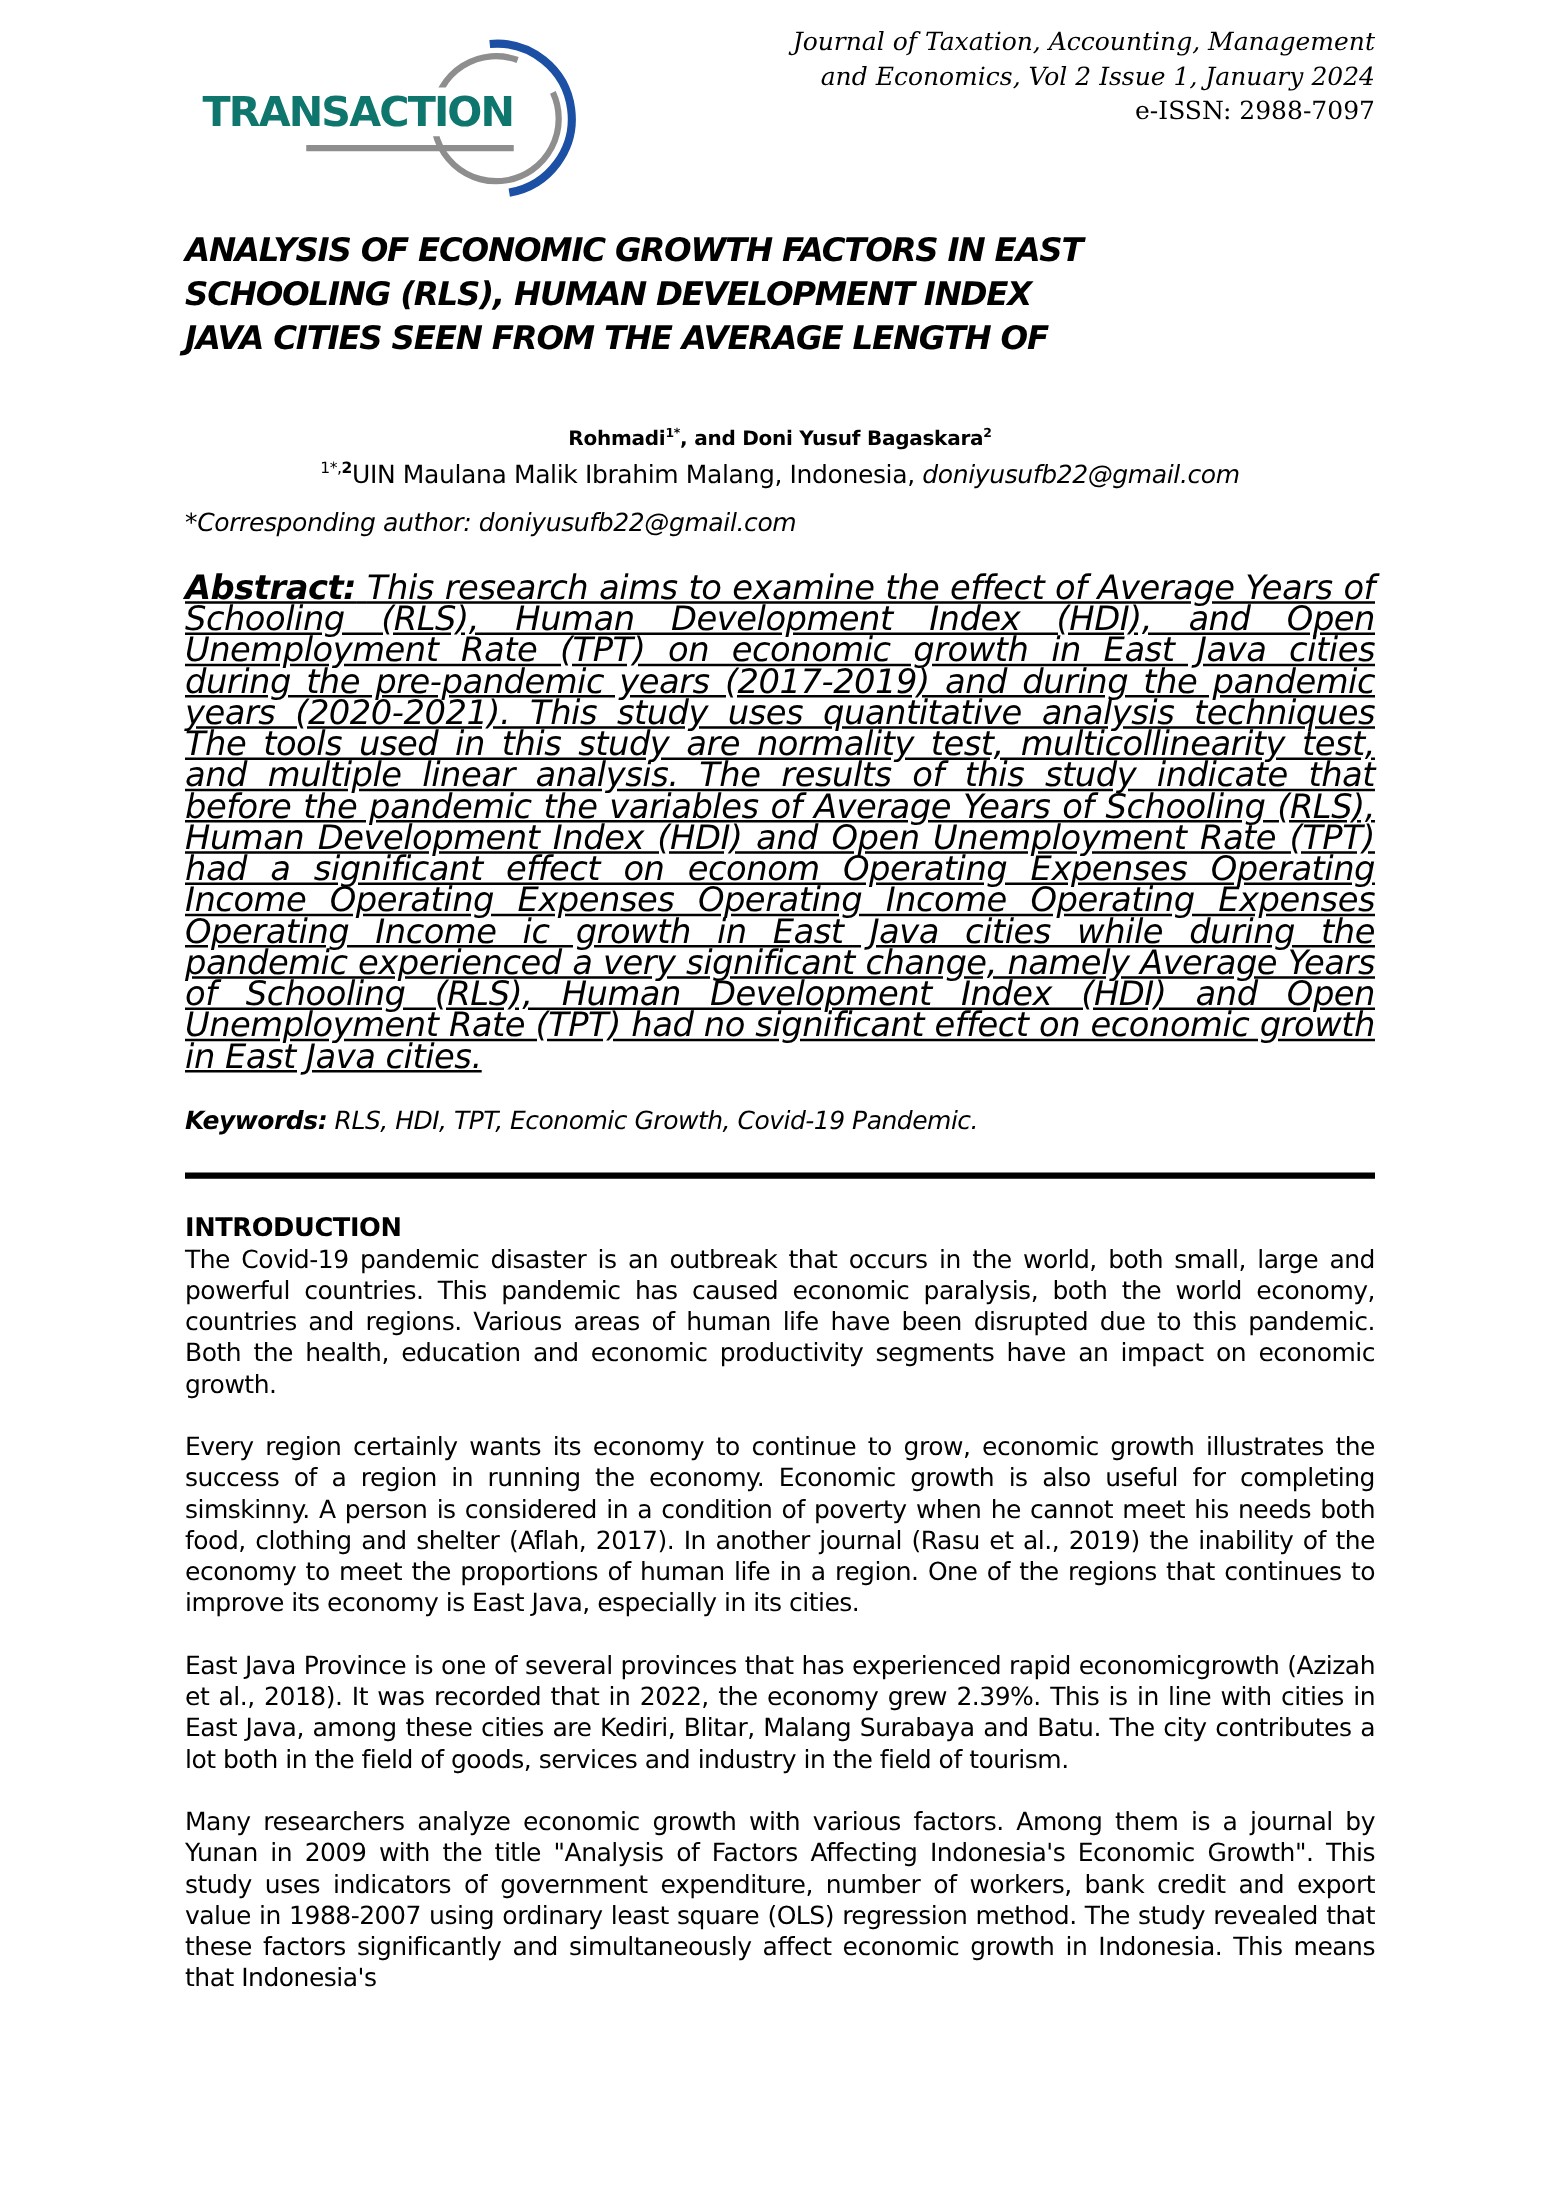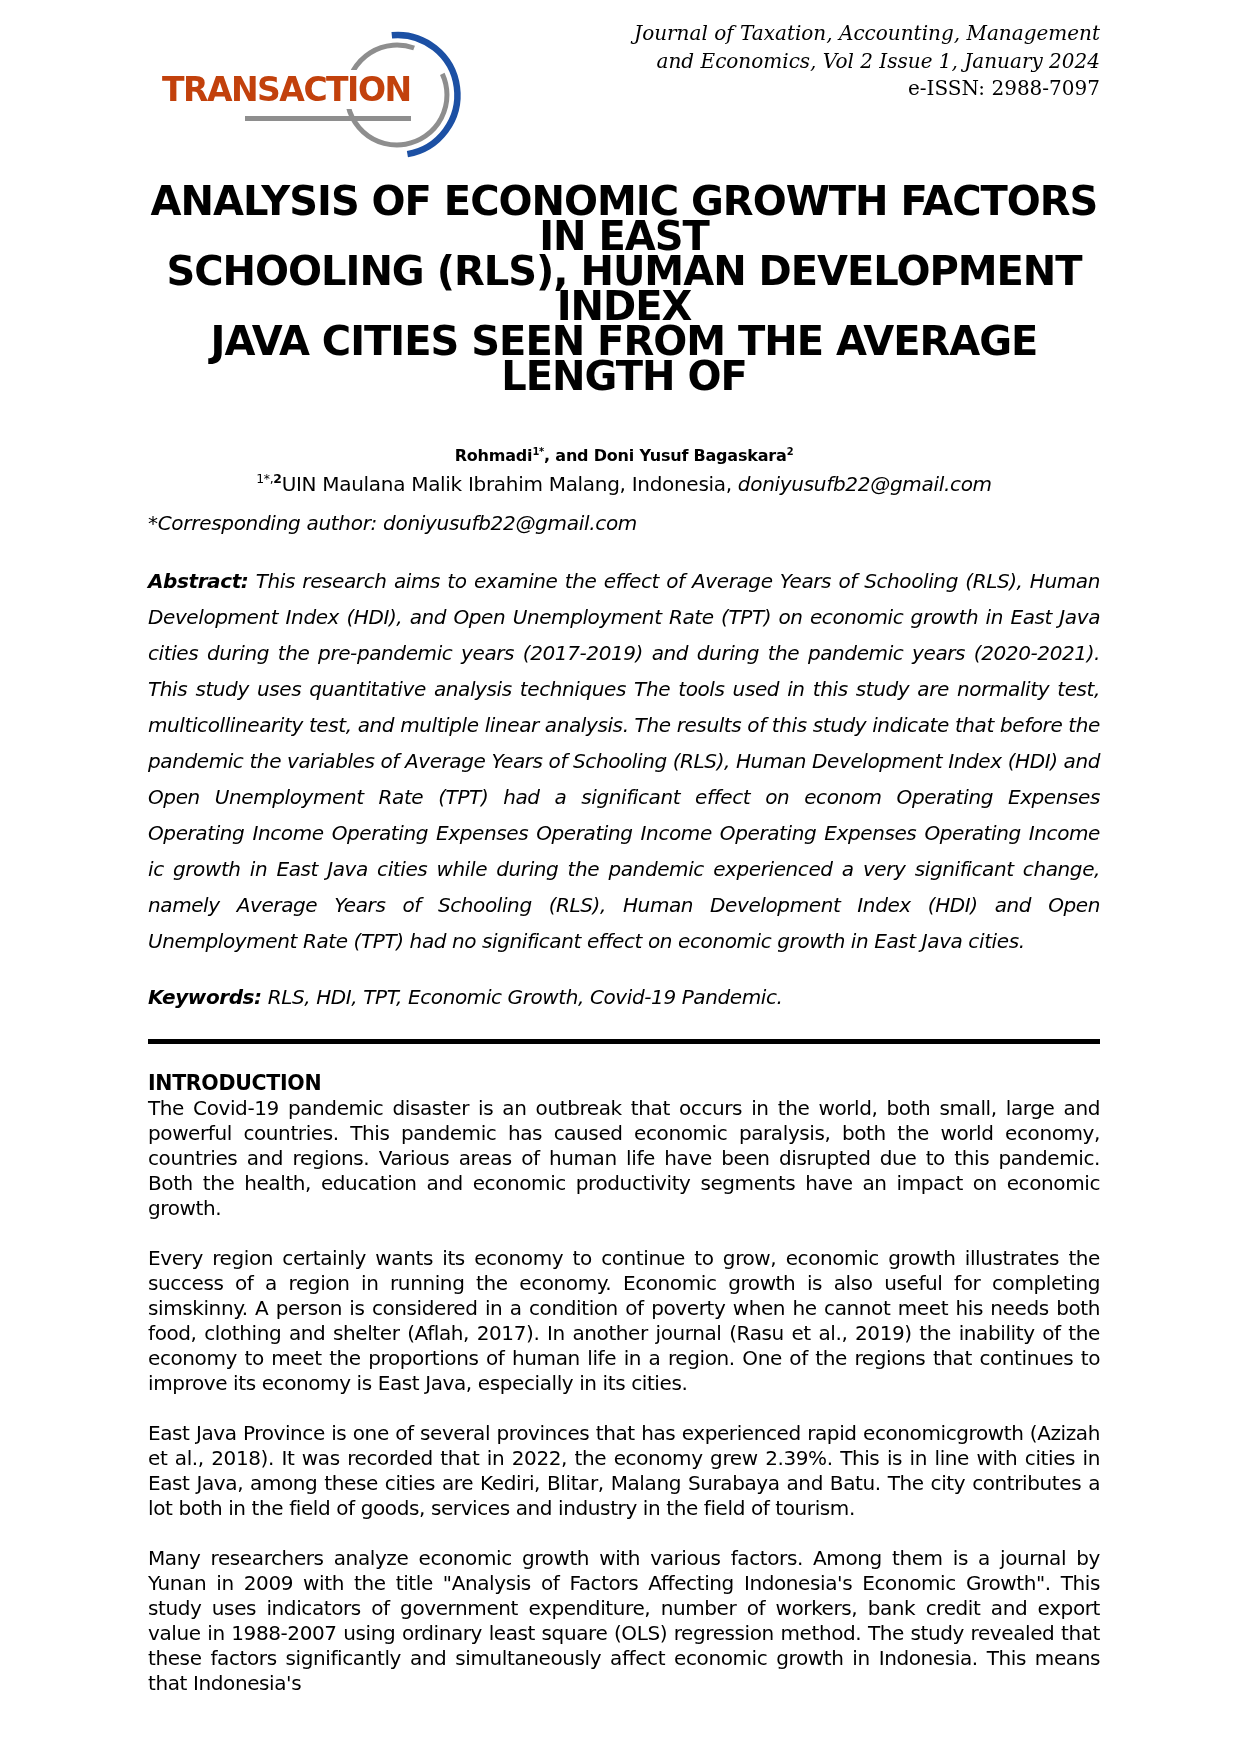--- a/index.html
+++ b/index.html
@@ -14,57 +14,58 @@
     color: #000;
     font-family: "DejaVu Sans", sans-serif;
   }
 
   
   .header { position: relative; height: 172px; }
   .logo-mark { position: absolute; left: 182px; top: 25px; z-index: 0; }
   .logo-text {
     position: absolute; left: 14px; top: 70px; z-index: 2;
     font-size: 33px; font-weight: bold; letter-spacing: -1.5px;
-    color: #c2410c; background: #ffffff; padding-right: 2px;
+    color: #0f766e; background: #ffffff; padding-right: 2px;
   }
   .logo-underline {
     position: absolute; left: 97px; top: 116px; z-index: 2;
     width: 166px; height: 5px; background: #8e8e8e;
   }
   .journal-info {
     position: absolute; right: 0; top: 20px; z-index: 3;
     text-align: right;
     font-family: "DejaVu Serif", serif;
     font-size: 20px; line-height: 27.5px;
   }
   .journal-info .journal-line:nth-child(-n+2) { font-style: italic; }
 
   
   .title {
     margin: 12px 0 0 0;
-    text-align: center;
-    font-size: 40px; font-weight: bold; line-height: 35px;
+    font-size: 26px; font-weight: bold; line-height: 35px;
     letter-spacing: -1px;
+    font-style: italic;
   }
   .authors {
     margin-top: 52px; text-align: center;
     font-size: 16px; font-weight: bold; letter-spacing: -0.2px;
   }
   .affiliation { margin-top: 7px; text-align: center; font-size: 20px; letter-spacing: -0.3px; }
   .affiliation .email { font-style: italic; margin-top: 40px; }
   .corresponding { margin-top: 15px; font-size: 20px; font-style: italic; letter-spacing: -0.3px; }
   sup { font-size: 0.62em; line-height: 0; }
   .sup-bold { font-weight: bold; }
 
   
   .abstract {
     margin: 28px 0 0 0;
     text-align: justify;
-    font-size: 20px; line-height: 36px; font-style: italic;
+    font-size: 27px; line-height: 25px; font-style: italic;
     letter-spacing: -0.4px;
+    text-decoration: underline;
   }
   .abstract-label, .keywords-label { font-weight: bold; font-style: italic; }
   .keywords {
     margin: 26px 0 0 0;
     font-size: 20px; font-style: italic; letter-spacing: -0.4px;
   }
 
   .rule { margin-top: 30px; height: 5px; background: #000; }
 
   

